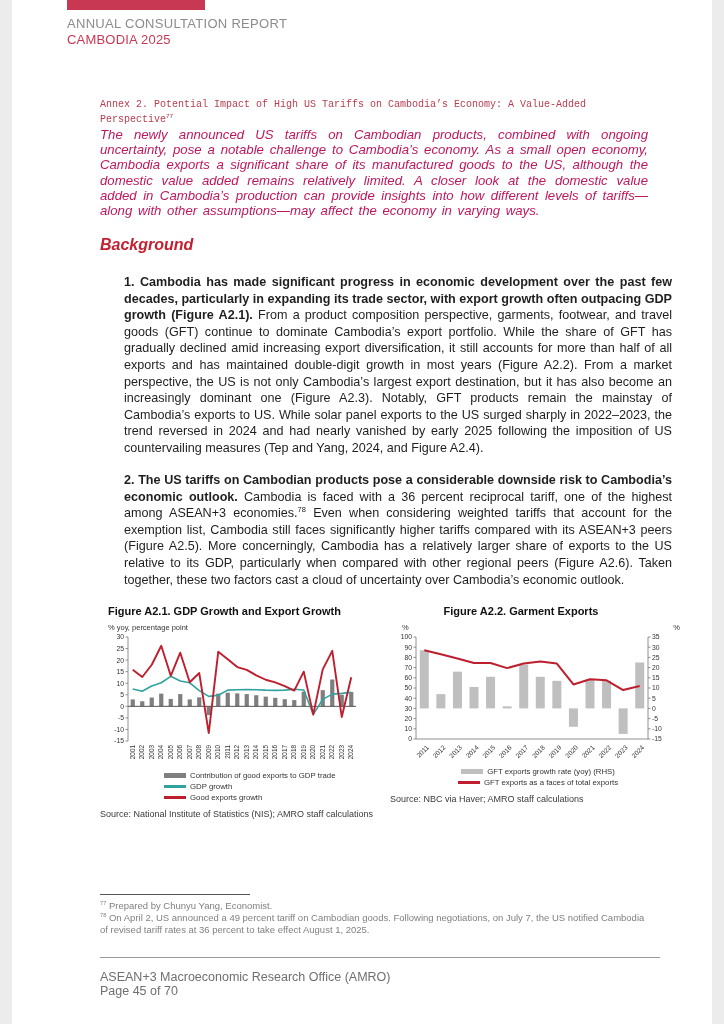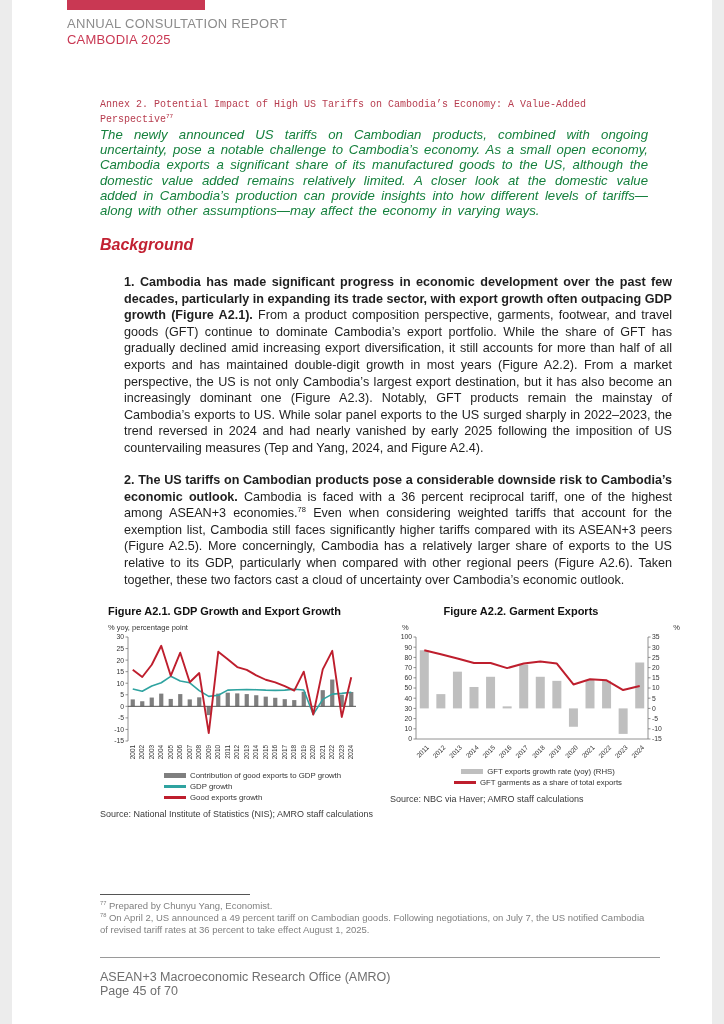--- a/index.html
+++ b/index.html
@@ -10,21 +10,21 @@
   
   .topbar{position:absolute;left:55px;top:0;width:138px;height:10px;background:#C93853;}
   .report-title{position:absolute;left:55px;top:16px;font-size:13px;color:#8C8C8C;letter-spacing:.3px;}
   .report-sub{position:absolute;left:55px;top:32px;font-size:13px;color:#C93853;letter-spacing:.2px;}
 
   
   .annex-title{position:absolute;left:88px;top:98px;width:548px;font-size:10px;line-height:1.45;color:#B73D4F;font-family:Liberation Mono, monospace;}
 
   
   .intro{position:absolute;left:88px;top:127px;width:548px;margin:0;font-size:13.2px;line-height:15.2px;
-         font-style:italic;text-align:justify;word-spacing:2px;color:#15803d;}
+         font-style:italic;text-align:justify;word-spacing:2px;color:#be185d;}
 
   .bg-heading{position:absolute;left:88px;top:236px;font-size:16px;font-weight:bold;font-style:italic;color:#C22132;}
 
   .body-par{position:absolute;left:100px;width:548px;margin:12px;font-size:12.6px;line-height:16.6px;
             text-align:justify;color:#1f1f1f;}
   .par1{top:262px;}
   .par2{top:460px;}
 
   
   .figure{position:absolute;top:605px;}
@@ -145,21 +145,21 @@
         <text x="205.95" y="113" font-size="6.4" text-anchor="end" fill="#333" transform="rotate(-90 205.95 113)">2019</text>
         <text x="215.45" y="113" font-size="6.4" text-anchor="end" fill="#333" transform="rotate(-90 215.45 113)">2020</text>
         <text x="224.95" y="113" font-size="6.4" text-anchor="end" fill="#333" transform="rotate(-90 224.95 113)">2021</text>
         <text x="234.45" y="113" font-size="6.4" text-anchor="end" fill="#333" transform="rotate(-90 234.45 113)">2022</text>
         <text x="243.95" y="113" font-size="6.4" text-anchor="end" fill="#333" transform="rotate(-90 243.95 113)">2023</text>
         <text x="253.45" y="113" font-size="6.4" text-anchor="end" fill="#333" transform="rotate(-90 253.45 113)">2024</text>
       </svg>
     <div class="legend legend1" id="legend1">
         <div class="lrow">
           <span class="sw-bar" style="background: rgb(127, 127, 127);"></span>
-          <span>Contribution of good exports to GDP growth</span>
+          <span>Contribution of good exports to GDP trade</span>
         </div>
         <div class="lrow">
           <span class="sw-line" style="background: rgb(47, 163, 160);"></span>
           <span>GDP growth</span>
         </div>
         <div class="lrow">
           <span class="sw-line" style="background: rgb(190, 30, 45);"></span>
           <span>Good exports growth</span>
         </div>
       </div>
@@ -250,21 +250,21 @@
         <text x="238.14285714285717" y="116" font-size="6.6" text-anchor="end" fill="#333" transform="rotate(-45 238.14285714285717 116)">2023</text>
         <text x="254.71428571428572" y="116" font-size="6.6" text-anchor="end" fill="#333" transform="rotate(-45 254.71428571428572 116)">2024</text>
       </svg>
     <div class="legend legend2" id="legend2">
         <div class="lrow">
           <span class="sw-bar" style="background: rgb(191, 191, 191);"></span>
           <span>GFT exports growth rate (yoy) (RHS)</span>
         </div>
         <div class="lrow">
           <span class="sw-line" style="background: rgb(190, 30, 45);"></span>
-          <span>GFT garments as a share of total exports</span>
+          <span>GFT exports as a faces of total exports</span>
         </div>
       </div>
     <div class="fig-source">Source: NBC via Haver; AMRO staff calculations</div>
   </div>
 
   <div class="fn-rule"></div>
   <div class="footnotes">
     <p><sup>77</sup> <span>Prepared by Chunyu Yang, Economist.</span></p>
     <p><sup>78</sup> <span>On April 2, US announced a 49 percent tariff on Cambodian goods. Following negotiations, on July 7, the US notified Cambodia of revised tariff rates at 36 percent to take effect August 1, 2025.</span></p>
   </div>

